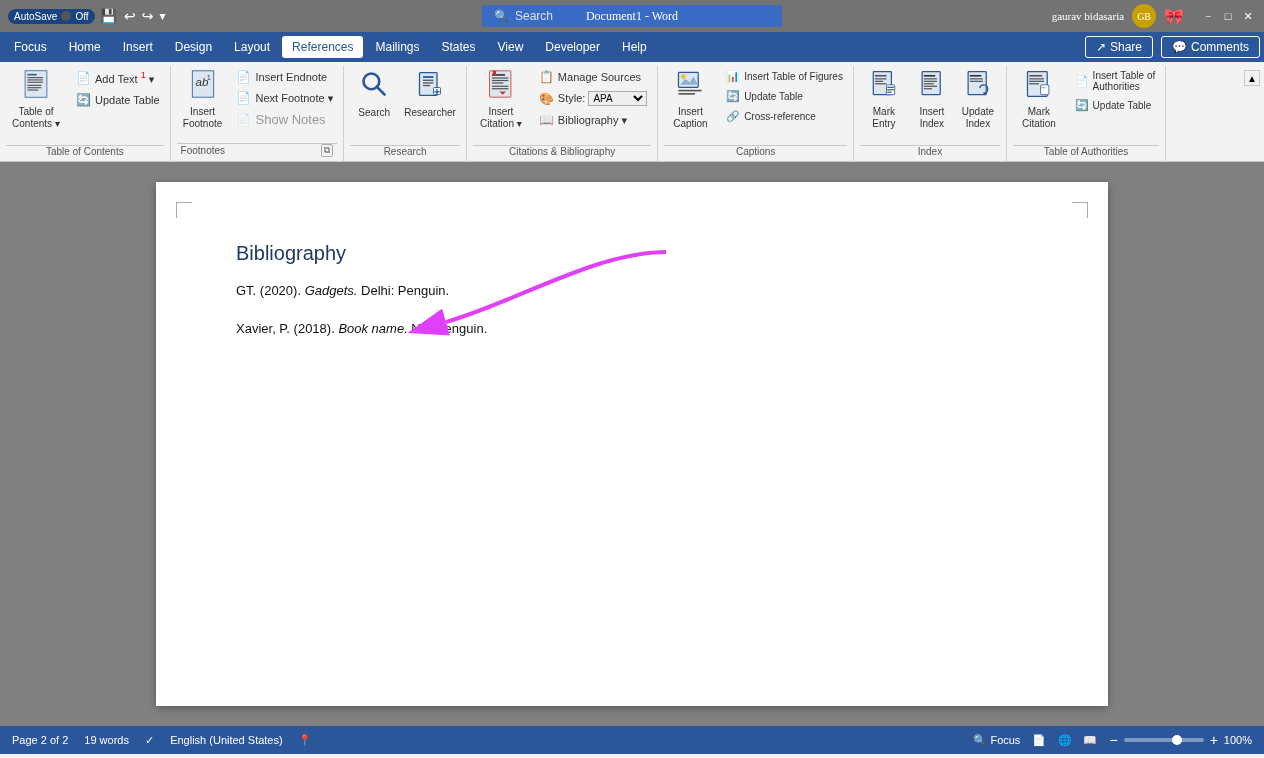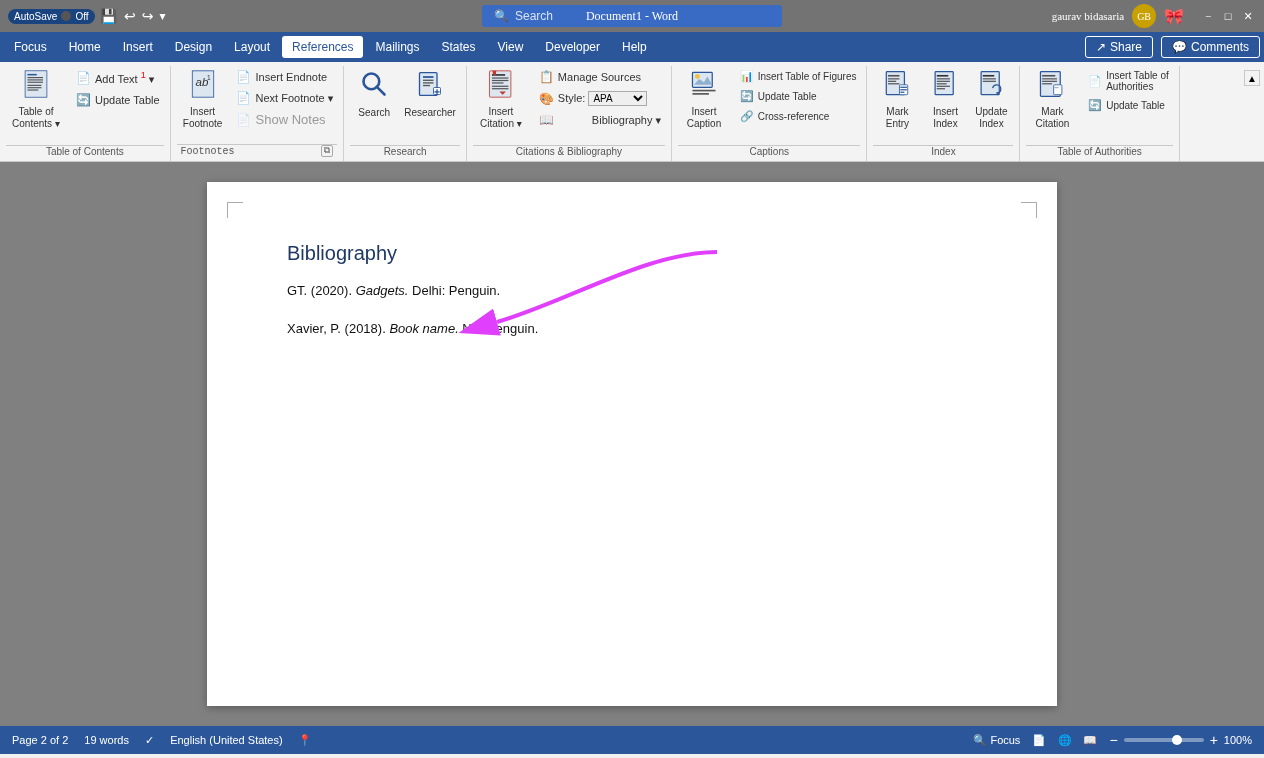--- a/index.html
+++ b/index.html
@@ -118,21 +118,21 @@
       background: #808080;
       flex: 1;
       display: flex;
       justify-content: center;
       padding: 20px;
       overflow: auto;
       height: calc(758px - 32px - 30px - 100px - 20px - 28px);
     }
     .page {
       background: white;
-      width: 850px;
+      width: 952px;
       min-height: 480px;
       box-shadow: 0 2px 8px rgba(0,0,0,0.3);
       padding: 60px 80px;
       position: relative;
     }
     .page-corner-mark {
       position: absolute;
       width: 16px; height: 16px;
       border-color: #aaa;
       border-style: solid;
@@ -296,21 +296,21 @@
         <div class="ribbon-small-btn">
           <span style="font-size:12px;">📄</span>
           <span style="font-size:11px;">Next Footnote ▾</span>
         </div>
         <div class="ribbon-small-btn disabled">
           <span style="font-size:12px; opacity:0.4;">📄</span>
           <span style="font-size:13px; color:#999;">Show Notes</span>
         </div>
       </div>
     </div>
-    <div class="ribbon-label" style="display:flex; justify-content:space-between; align-items:center;font-family:Liberation Mono, monospace;">
+    <div class="ribbon-label" style="display:flex; justify-content:space-between; align-items:center;">
       <span>Footnotes</span>
         <span style="border:1px solid #aaa; border-radius:2px; padding:0 2px; font-size:9px; cursor:pointer;">⧉</span>
     </div>
   </div>
 
   <div class="ribbon-group">
     <div class="ribbon-buttons">
       <div class="ribbon-btn" style="min-width:48px;">
         <div class="icon">
           <svg width="32" height="32" viewBox="0 0 32 32">
@@ -361,21 +361,21 @@
         <div class="ribbon-small-btn">
           <span style="font-size:12px;">📋</span>
           <span style="font-size:11px;">Manage Sources</span>
         </div>
         <div class="ribbon-small-btn">
           <span style="font-size:12px;">🎨</span>
           <span style="font-size:11px;">Style: <select style="font-size:10px; border:1px solid #aaa;"><option>APA</option><option>MLA</option><option>Chicago</option></select></span>
         </div>
         <div class="ribbon-small-btn">
           <span style="font-size:12px;">📖</span>
-          <span style="font-size:11px;margin-left:34px;">Bibliography ▾</span>
+          <span style="font-size:11px;">Bibliography ▾</span>
         </div>
       </div>
     </div>
     <div class="ribbon-label">Citations &amp; Bibliography</div>
   </div>
 
   <div class="ribbon-group">
     <div class="ribbon-buttons">
       <div class="ribbon-btn" style="min-width:52px;">
         <div class="icon">

